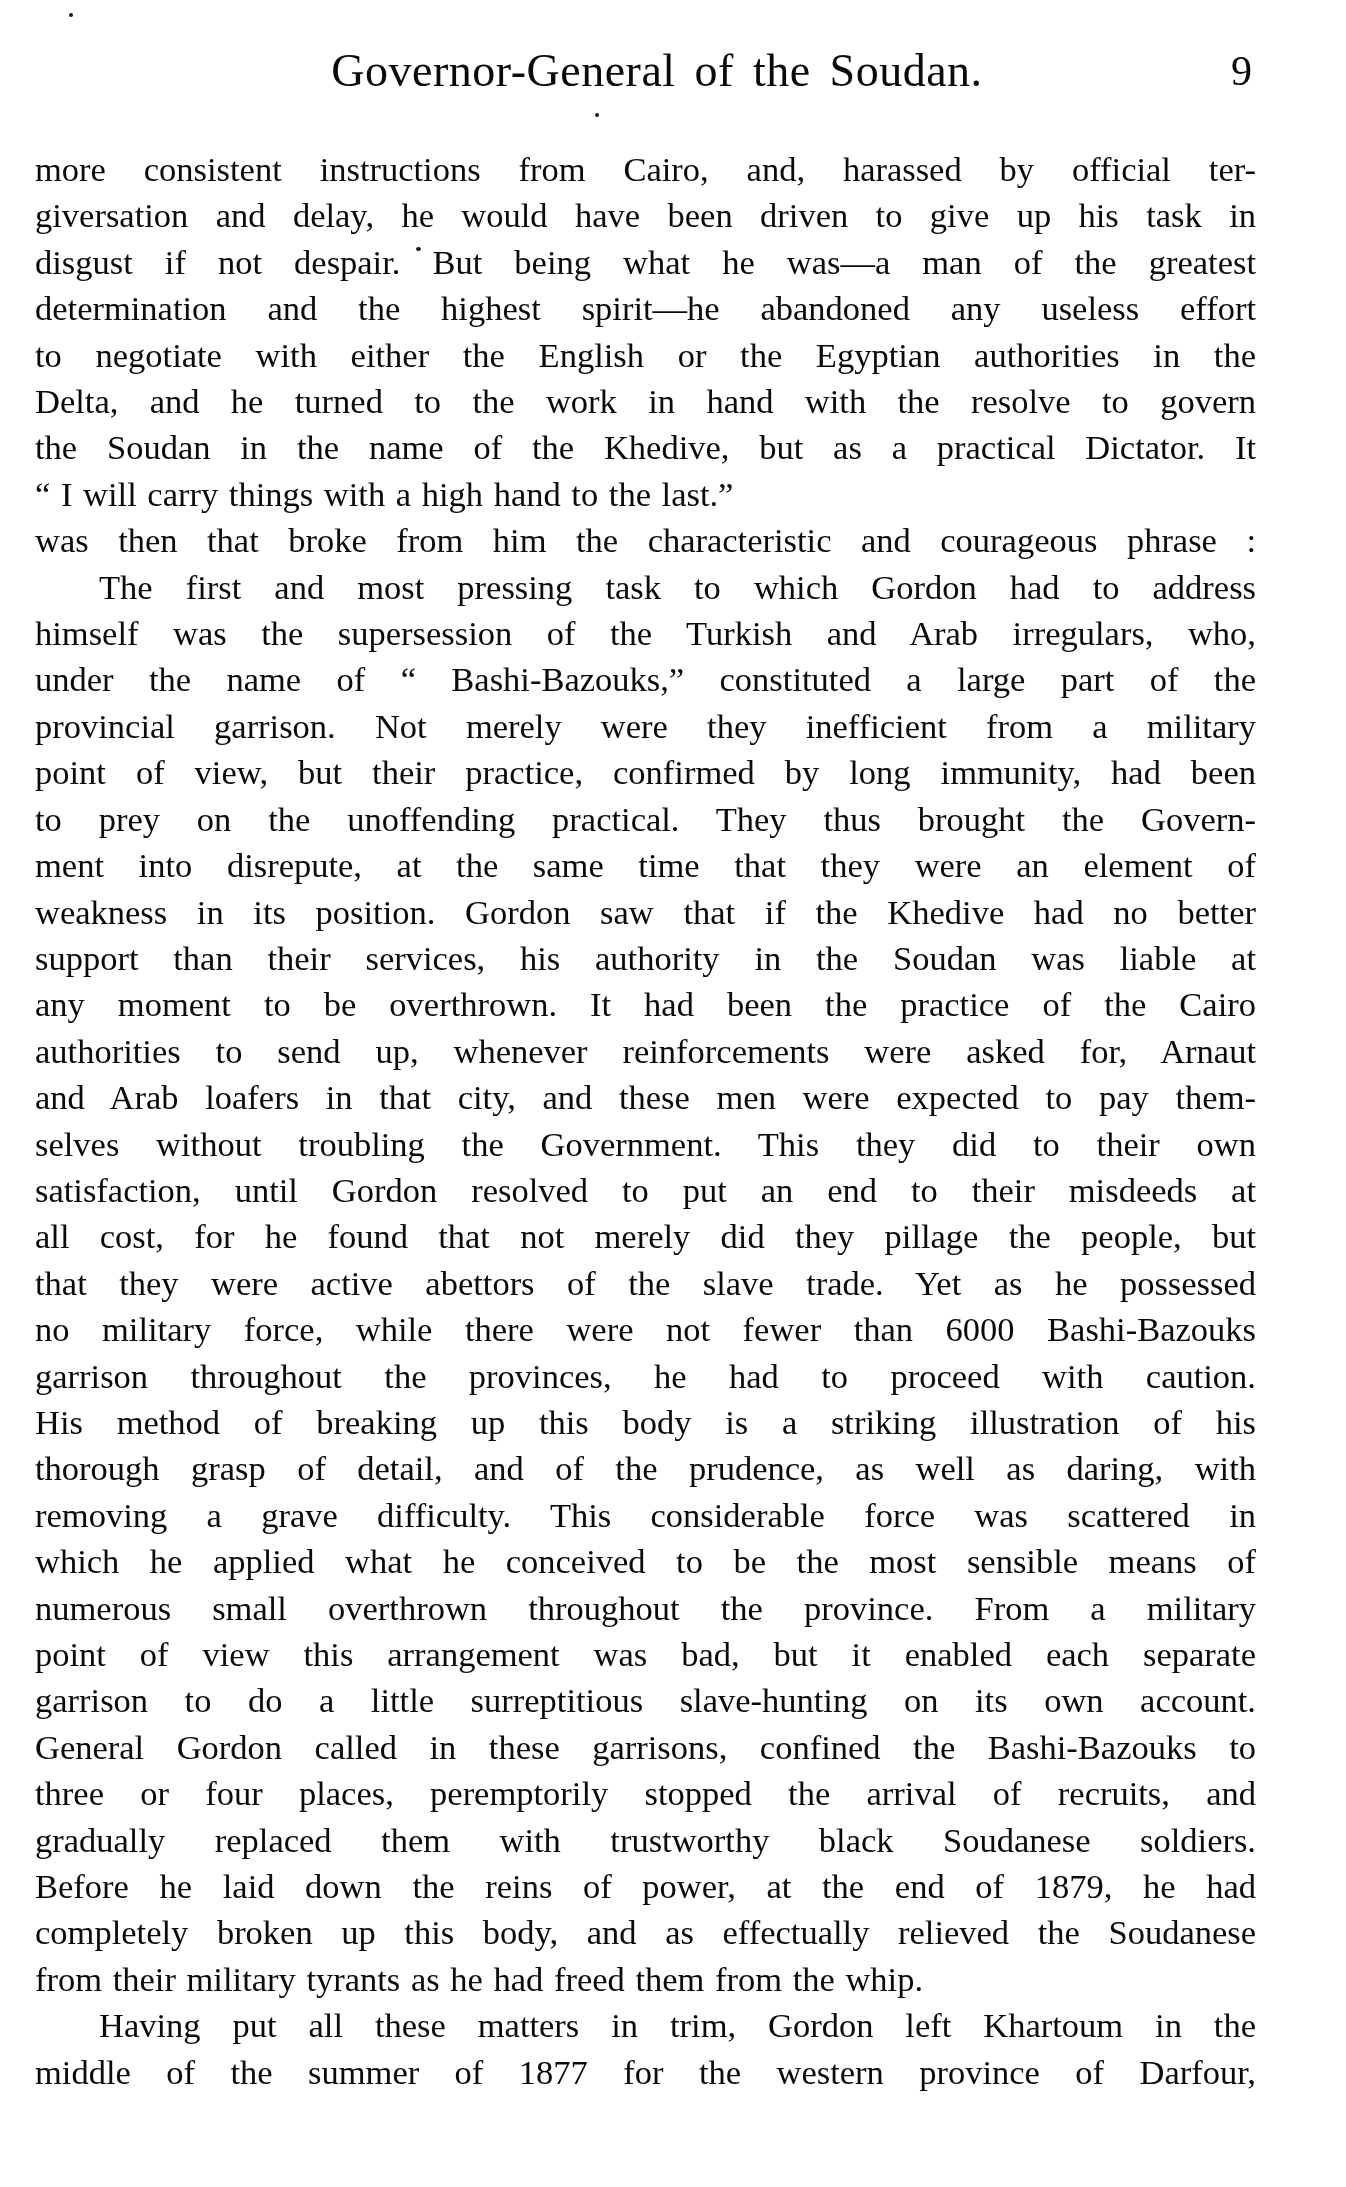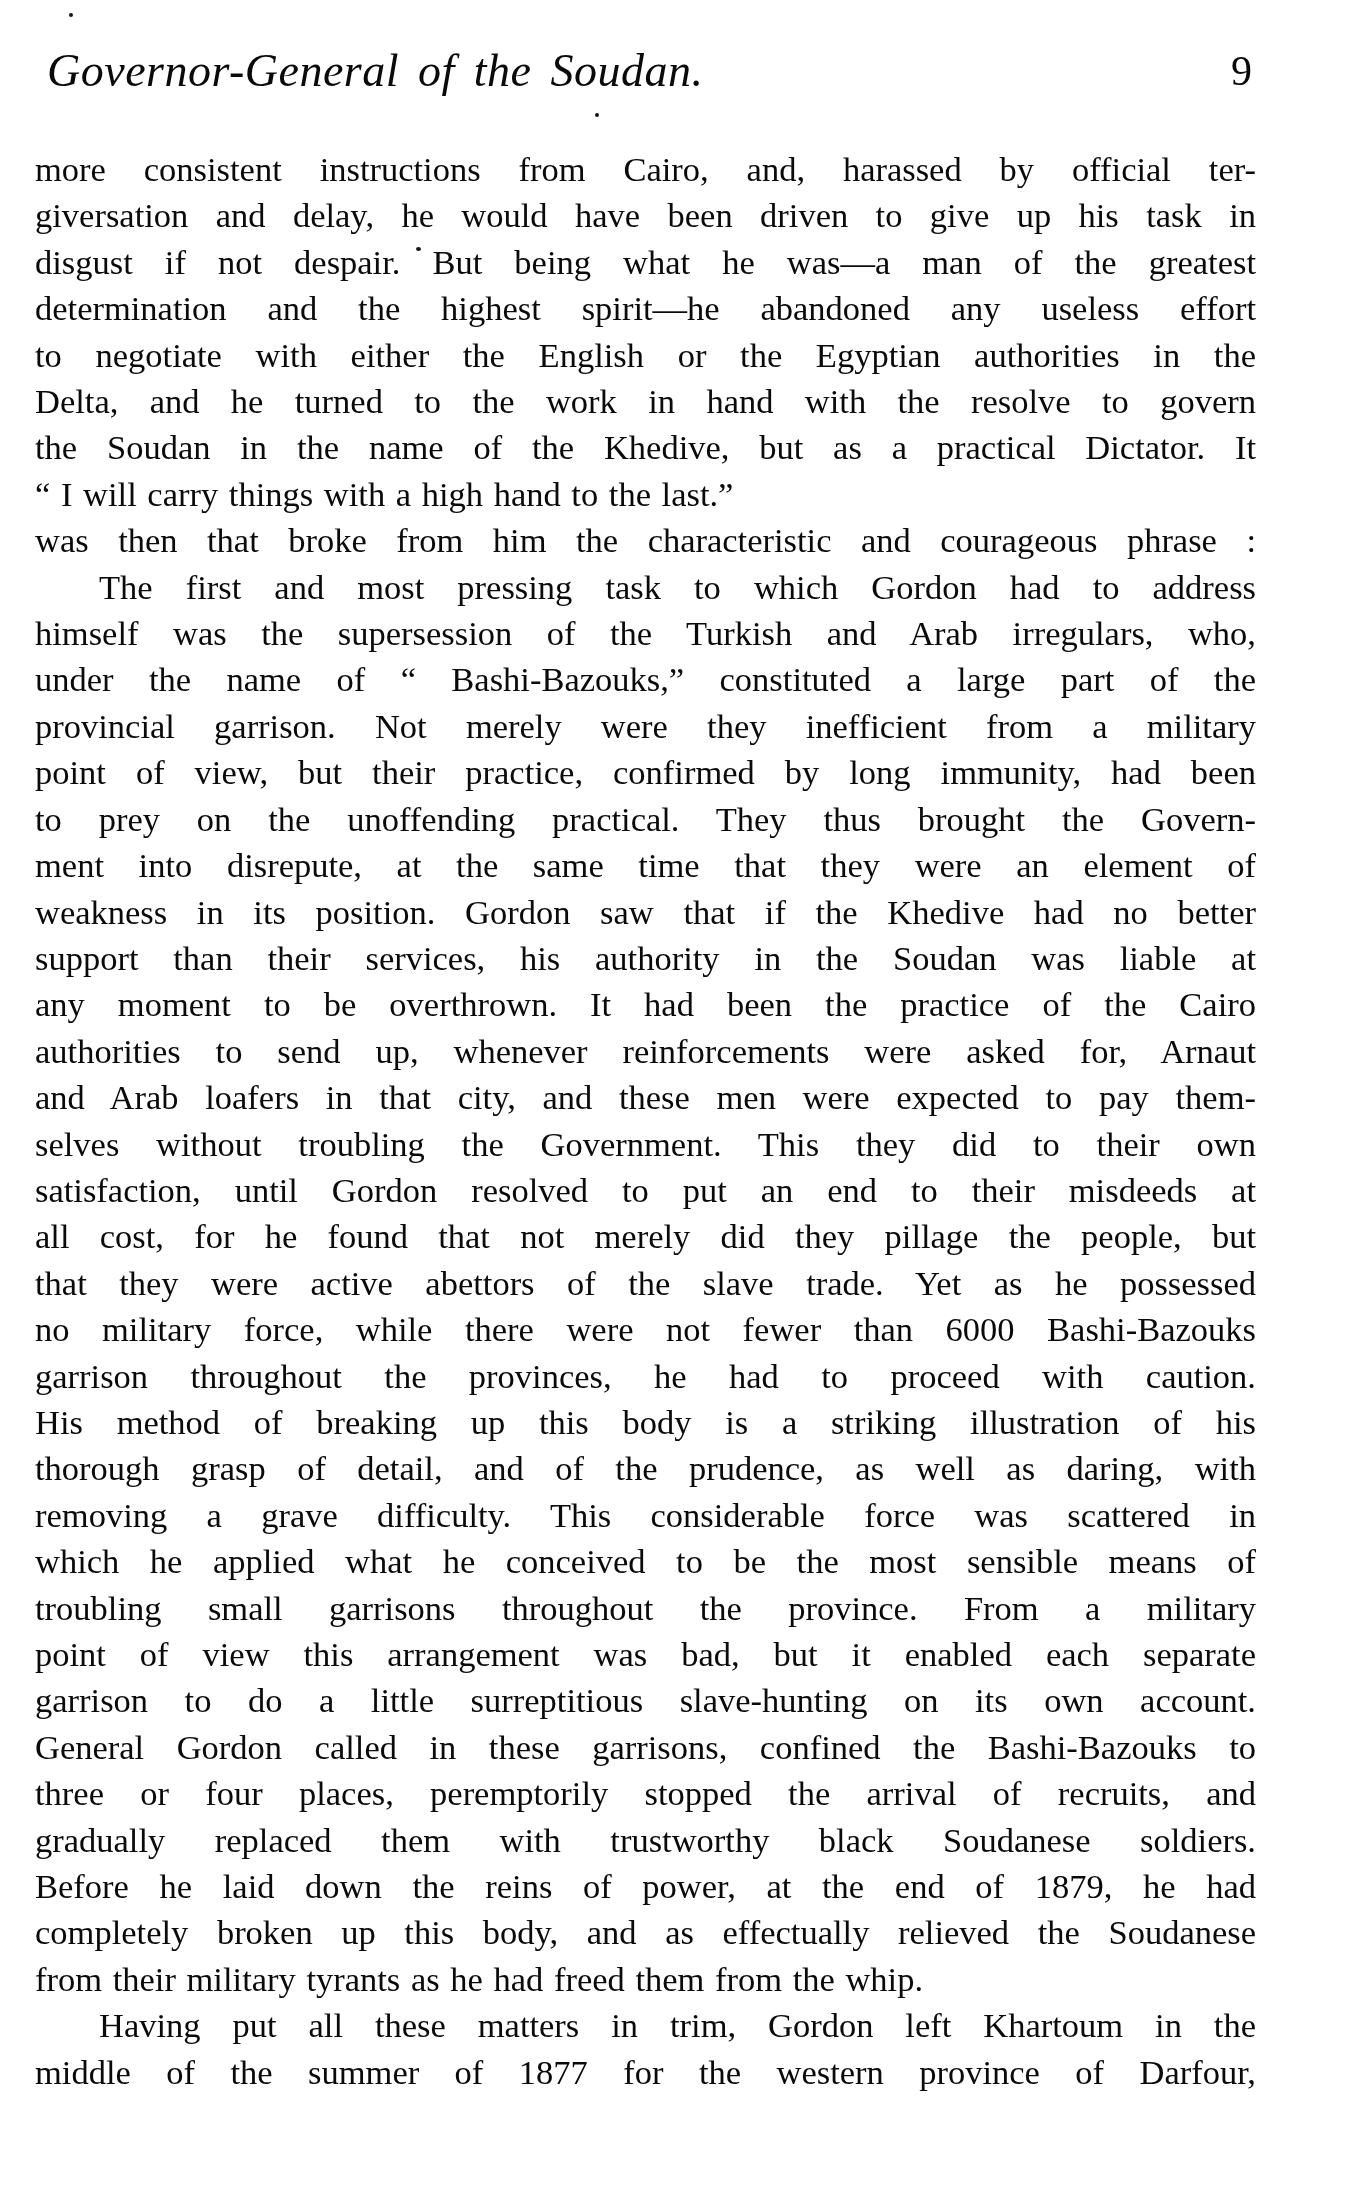--- a/index.html
+++ b/index.html
@@ -18,24 +18,24 @@
   }
   .header {
     position: absolute;
     top: 36px;
     left: 27px;
     width: 1221px;
     height: 78px;
   }
   .header-title {
     position: absolute;
-    left: 20px;
+    left: 40px;
     width: 1180px;
     top: 8px;
-    font-style: italic;
+    text-align: center;
     font-size: 46px;
     letter-spacing: 0.5px;
     word-spacing: 7px;
     white-space: nowrap;
   }
   .page-number {
     position: absolute;
     right: -4px;
     top: 14px;
     font-size: 42px;
@@ -108,21 +108,21 @@
     <div class="line">selves without troubling the Government. This they did to their own</div>
     <div class="line">satisfaction, until Gordon resolved to put an end to their misdeeds at</div>
     <div class="line">all cost, for he found that not merely did they pillage the people, but</div>
     <div class="line">that they were active abettors of the slave trade. Yet as he possessed</div>
     <div class="line">no military force, while there were not fewer than 6000 Bashi-Bazouks</div>
     <div class="line">garrison throughout the provinces, he had to proceed with caution.</div>
     <div class="line">His method of breaking up this body is a striking illustration of his</div>
     <div class="line">thorough grasp of detail, and of the prudence, as well as daring, with</div>
     <div class="line">removing a grave difficulty. This considerable force was scattered in</div>
     <div class="line">which he applied what he conceived to be the most sensible means of</div>
-    <div class="line">troubling small garrisons throughout the province. From a military</div>
+    <div class="line">numerous small overthrown throughout the province. From a military</div>
     <div class="line">point of view this arrangement was bad, but it enabled each separate</div>
     <div class="line">garrison to do a little surreptitious slave-hunting on its own account.</div>
     <div class="line">General Gordon called in these garrisons, confined the Bashi-Bazouks to</div>
     <div class="line">three or four places, peremptorily stopped the arrival of recruits, and</div>
     <div class="line">gradually replaced them with trustworthy black Soudanese soldiers.</div>
     <div class="line">Before he laid down the reins of power, at the end of 1879, he had</div>
     <div class="line">completely broken up this body, and as effectually relieved the Soudanese</div>
     <div class="line para-end">from their military tyrants as he had freed them from the whip.</div>
     <div class="line indent">Having put all these matters in trim, Gordon left Khartoum in the</div>
     <div class="line">middle of the summer of 1877 for the western province of Darfour,</div>

